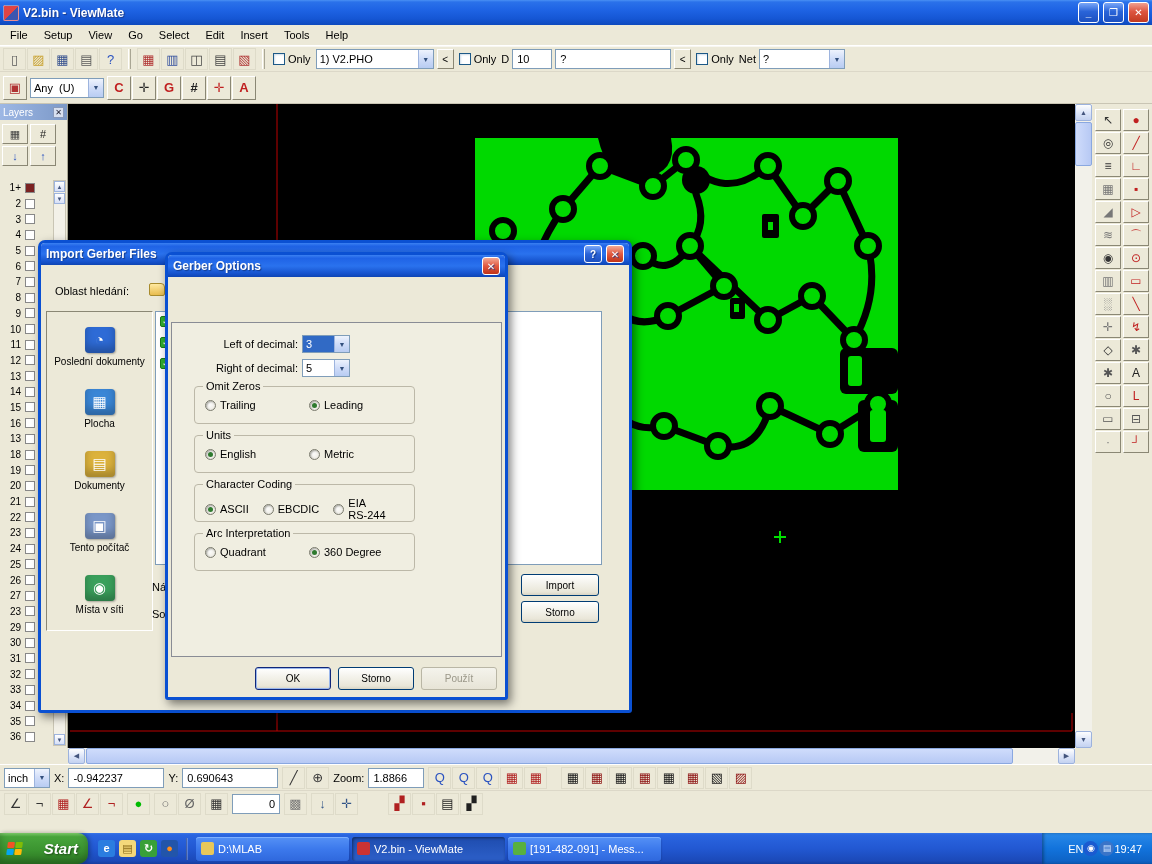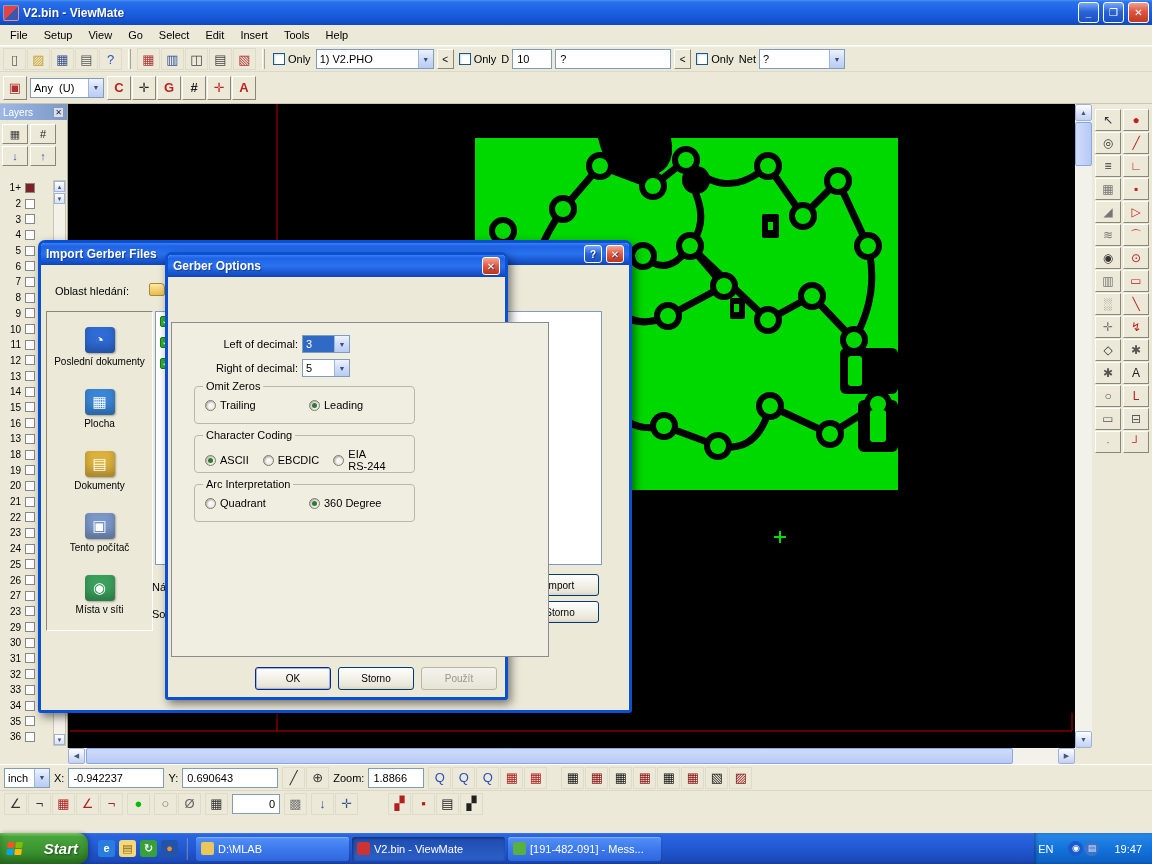--- a/index.html
+++ b/index.html
@@ -92,21 +92,21 @@
 .clip-label{position:absolute;left:111px;width:17px;overflow:hidden;white-space:nowrap;}
 .imp-btn{position:absolute;left:480px;width:78px;height:22px;}
 
 #gerber-dialog{left:165px;top:252px;width:343px;height:448px;z-index:40;}
 #go-tabs{position:absolute;left:3px;top:11px;right:3px;height:36px;}
 .go-tab{position:absolute;height:18px;background:linear-gradient(180deg,#f6f5ef,#e6e3d3);border:1px solid #898c95;border-bottom:none;border-radius:4px 4px 0 0;display:flex;align-items:center;justify-content:center;}
 #tab-0{left:4px;top:0;width:170px;}
 #tab-1{left:174px;top:0;width:152px;}
 #tab-2{left:0;top:15px;width:158px;height:21px;z-index:5;background:linear-gradient(180deg,#fdfdfa,#f0eee1);box-shadow:inset 0 2px 0 #e8a33c;}
 #tab-3{left:158px;top:17px;width:173px;}
-.go-pane{position:absolute;left:3px;top:45px;width:378px;bottom:40px;background:#f0eee1;border:1px solid #898c95;padding:12px 0 0 22px;z-index:1;}
+.go-pane{position:absolute;left:3px;top:45px;width:331px;bottom:40px;background:#f0eee1;border:1px solid #898c95;padding:12px 0 0 22px;z-index:1;}
 .dec-row{display:flex;align-items:center;height:18px;margin-bottom:6px;}
 .dec-label{width:104px;text-align:right;margin-right:4px;}
 .go-combo{width:48px;height:18px;background:#fff;border:1px solid #7f9db9;display:flex;align-items:stretch;}
 .go-combo .val{flex:1;display:flex;align-items:center;padding:0 3px;}
 .go-combo.selected .val{background:#316ac5;color:#fff;}
 #go-groups{margin-top:9px;}
 .group{position:relative;width:221px;height:38px;border:1px solid #bcb8a8;border-radius:4px;margin-bottom:11px;padding:12px 14px 0 10px;}
 .group-label{position:absolute;top:-7px;left:8px;background:#f0eee1;padding:0 3px;}
 .radio-row{display:flex;align-items:center;}
 .radio-opt{display:flex;align-items:center;gap:4px;margin-right:14px;}
@@ -125,21 +125,21 @@
 #quicklaunch{display:flex;align-items:center;gap:4px;padding:0 6px 0 10px;}
 .ql-icon{width:17px;height:17px;border-radius:3px;display:flex;align-items:center;justify-content:center;}
 .ql-icon .glyph{font-size:11px;font-weight:bold;line-height:1;}
 .tb-divider{width:2px;height:22px;background:rgba(255,255,255,.25);border-left:1px solid rgba(0,0,0,.25);margin:0 2px;}
 #task-buttons{display:flex;gap:3px;margin-left:6px;flex:1;overflow:hidden;}
 .taskbtn{width:153px;height:24px;flex:none;border-radius:3px;display:flex;align-items:center;gap:4px;padding:0 5px;color:#fff;font-size:11px;
 background:linear-gradient(180deg,#5591f6,#3c79ec 50%,#2f68dd);box-shadow:inset 0 1px 0 #7fb0ff,0 1px 2px rgba(0,0,0,.3);}
 .taskbtn.active{background:linear-gradient(180deg,#1e4cae,#2a5cc4 80%);box-shadow:inset 1px 1px 3px rgba(0,0,0,.45);}
 .task-ico{width:13px;height:13px;border-radius:2px;flex:none;}
 .task-label{white-space:nowrap;overflow:hidden;text-overflow:ellipsis;}
-#tray{height:31px;display:flex;align-items:center;gap:15px;padding:0 10px 0 4px;color:#fff;
+#tray{height:31px;display:flex;align-items:center;gap:0;padding:0 10px 0 26px;color:#fff;
 background:linear-gradient(180deg,#2a8ae8 0%,#1273dc 50%,#0d5fc0 100%);box-shadow:inset 2px 0 3px rgba(0,0,0,.3);}
 .tray-ico{width:15px;height:15px;border-radius:50%;display:flex;align-items:center;justify-content:center;}
 .tray-ico .glyph{font-size:9px;line-height:1;}
 </style>
 </head>
 <body>
 
 <div id="root">
 
   <div class="titlebar">
@@ -848,20 +848,33 @@
                   <span class="radio"></span>
                   <span class="rlabel">Trailing</span>
                 </label>
                 <label class="radio-opt">
                   <span class="radio checked"></span>
                   <span class="rlabel">Leading</span>
                 </label>
               </div>
             </div>
             <div class="group">
+              <div class="group-label">Units</div>
+              <div class="radio-row">
+                <label class="radio-opt" style="min-width: 90px;">
+                  <span class="radio checked"></span>
+                  <span class="rlabel">English</span>
+                </label>
+                <label class="radio-opt">
+                  <span class="radio"></span>
+                  <span class="rlabel">Metric</span>
+                </label>
+              </div>
+            </div>
+            <div class="group">
               <div class="group-label">Character Coding</div>
               <div class="radio-row">
                 <label class="radio-opt">
                   <span class="radio checked"></span>
                   <span class="rlabel">ASCII</span>
                 </label>
                 <label class="radio-opt">
                   <span class="radio"></span>
                   <span class="rlabel">EBCDIC</span>
                 </label>

